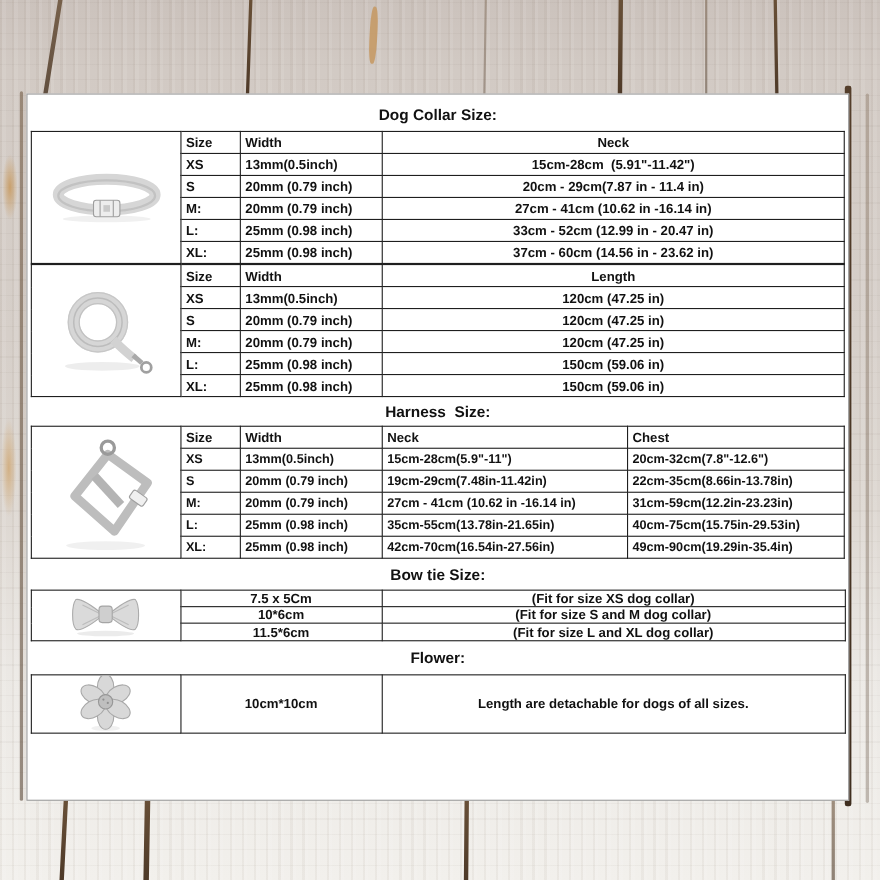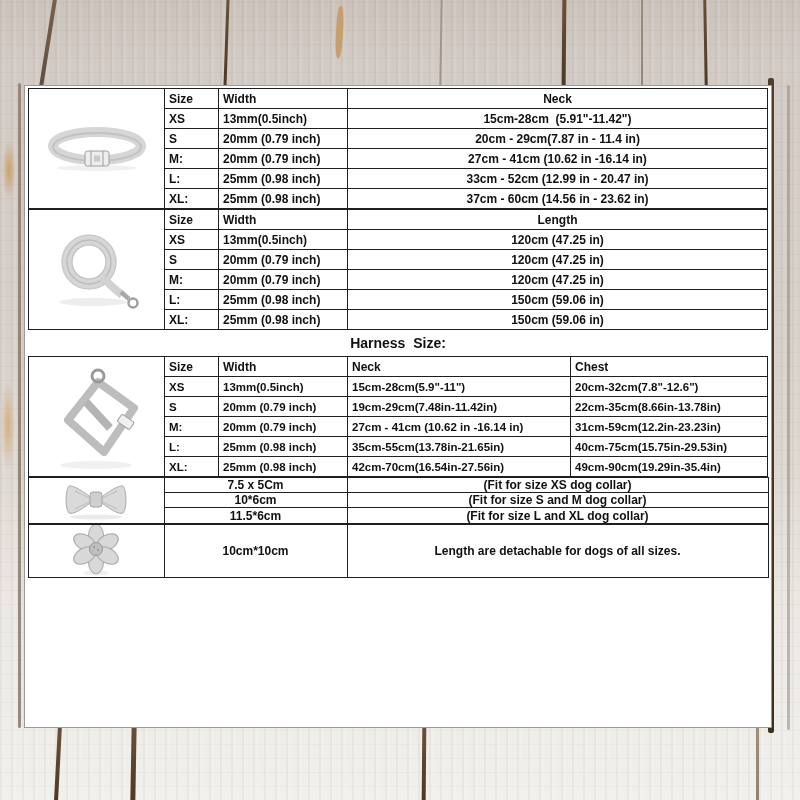--- a/index.html
+++ b/index.html
@@ -60,20 +60,21 @@
   <div class="seam" style="left:756px;top:722px;width:3px;height:82px;opacity:.6;"></div>
 
   <div class="seam" style="left:18px;top:83px;width:3px;height:645px;opacity:.55;"></div>
   <div class="patch" style="left:2px;top:140px;width:14px;height:60px;background:radial-gradient(closest-side,#c9a06c,rgba(201,160,108,0));"></div>
   <div class="patch" style="left:1px;top:380px;width:14px;height:90px;background:radial-gradient(closest-side,#d2b084,rgba(210,176,132,0));"></div>
   <div class="seam" style="left:768px;top:78px;width:6px;height:655px;background:linear-gradient(180deg,#543e2b,#3f2e1f);"></div>
   <div class="seam" style="left:787px;top:85px;width:3px;height:645px;opacity:.3;"></div>
 </div>
 
 <div class="panel" id="panel">
+    <div class="sec-title" style="height: 31px;">Dog Collar Size:</div>
     <table class="sizes sec-dog-collar">
       <colgroup>
         <col style="width: 136px;">
         <col style="width: 54px;">
         <col style="width: 129px;">
         <col style="width: 420px;">
       </colgroup>
       <tbody>
         <tr style="height: 20px;">
           <td class="imgcell" rowspan="6"><svg width="104" height="46" viewBox="0 0 104 46">
@@ -213,20 +214,21 @@
           <td class="al-l" style="font-size: 11.5px;">40cm-75cm(15.75in-29.53in)</td>
         </tr>
         <tr style="height: 20px;">
           <td class="al-l" style="font-size: 11.5px;">XL:</td>
           <td class="al-l" style="font-size: 11.5px;">25mm (0.98 inch)</td>
           <td class="al-l" style="font-size: 11.5px;">42cm-70cm(16.54in-27.56in)</td>
           <td class="al-l" style="font-size: 11.5px;">49cm-90cm(19.29in-35.4in)</td>
         </tr>
       </tbody>
     </table>
+    <div class="sec-title" style="height: 28px;">Bow tie Size:</div>
     <table class="sizes sec-bow-tie">
       <colgroup>
         <col style="width: 136px;">
         <col style="width: 183px;">
         <col style="width: 421px;">
       </colgroup>
       <tbody>
         <tr style="height: 14.6px;">
           <td class="imgcell" rowspan="3"><svg width="66" height="40" viewBox="0 0 66 40">
               <ellipse cx="33" cy="36" rx="26" ry="2.5" fill="#000" opacity=".08"></ellipse>
@@ -241,20 +243,21 @@
         <tr style="height: 14.6px; padding-left: 24px;">
           <td class="al-c" style="font-size: 12px;">10*6cm</td>
           <td class="al-c" style="font-size: 12px;">(Fit for size S and M dog collar)</td>
         </tr>
         <tr style="height: 16px;">
           <td class="al-c" style="font-size: 12px;">11.5*6cm</td>
           <td class="al-c" style="font-size: 12px;">(Fit for size L and XL dog collar)</td>
         </tr>
       </tbody>
     </table>
+    <div class="sec-title" style="height: 30px;">Flower:</div>
     <table class="sizes sec-flower">
       <colgroup>
         <col style="width: 136px;">
         <col style="width: 183px;">
         <col style="width: 421px;">
       </colgroup>
       <tbody>
         <tr style="height: 46px;">
           <td class="imgcell" rowspan="1"><svg width="48" height="52" viewBox="0 0 48 52">
               <ellipse cx="24" cy="48" rx="13" ry="2.5" fill="#000" opacity=".06"></ellipse>

